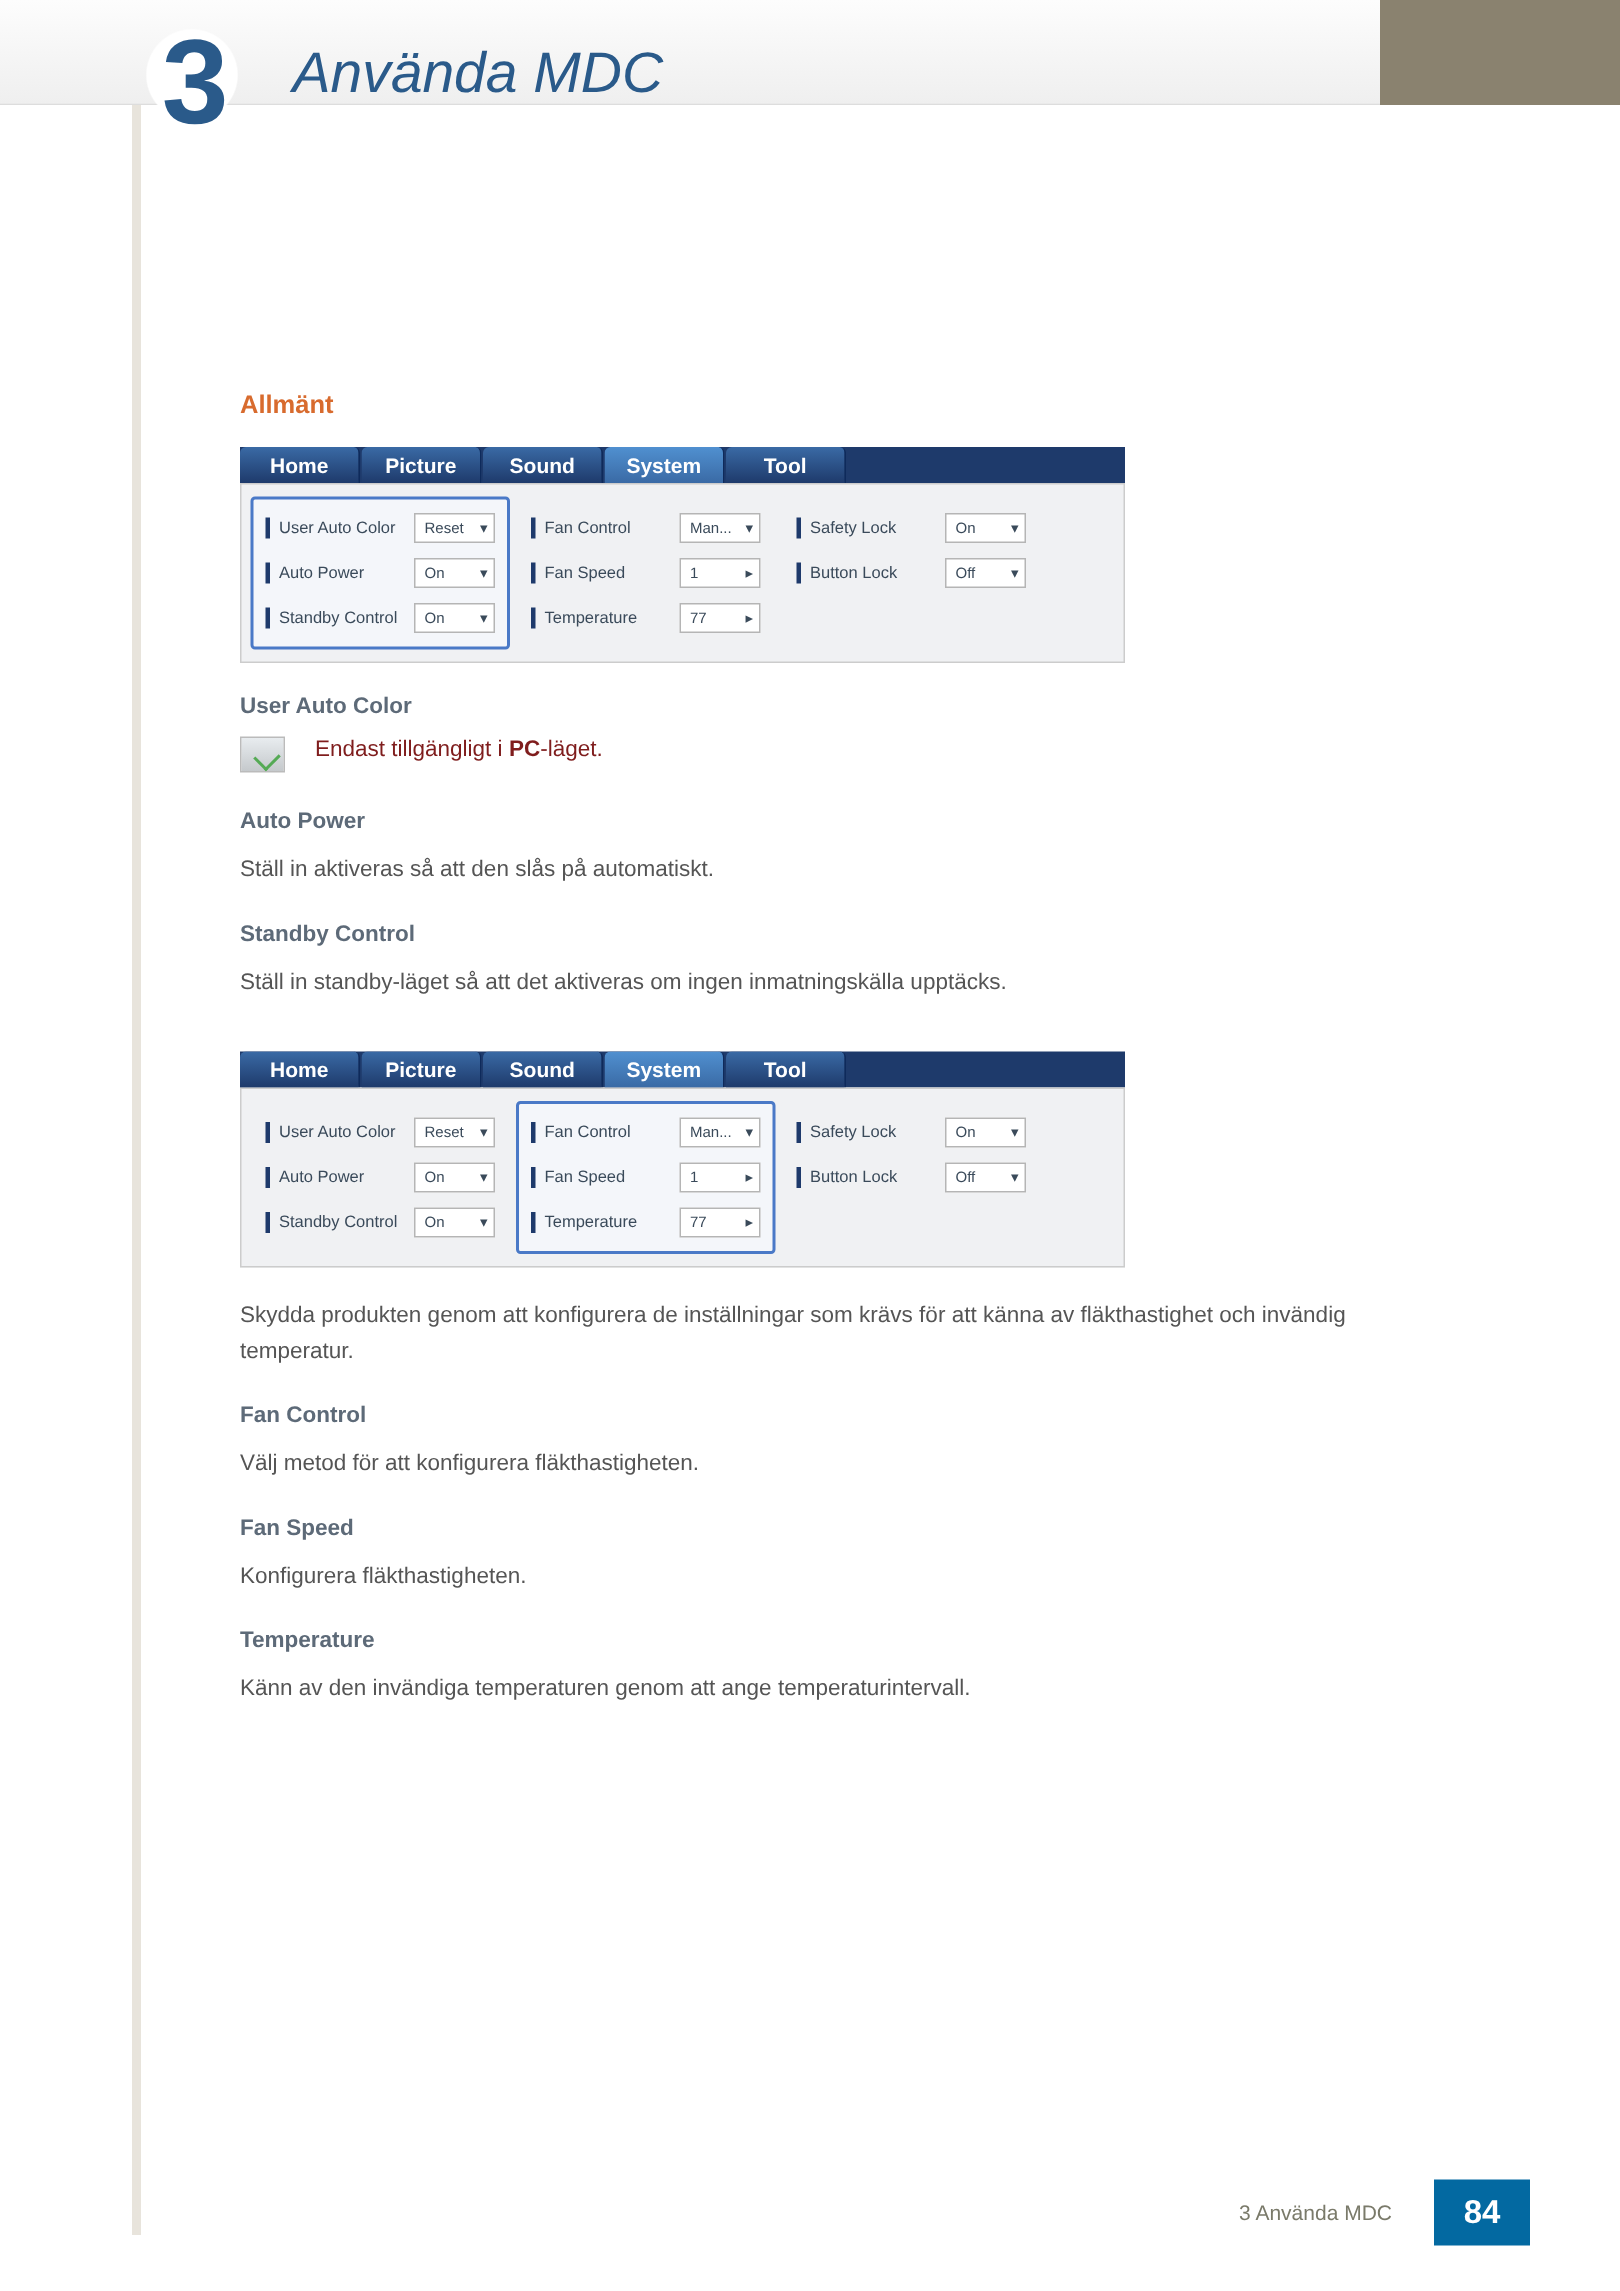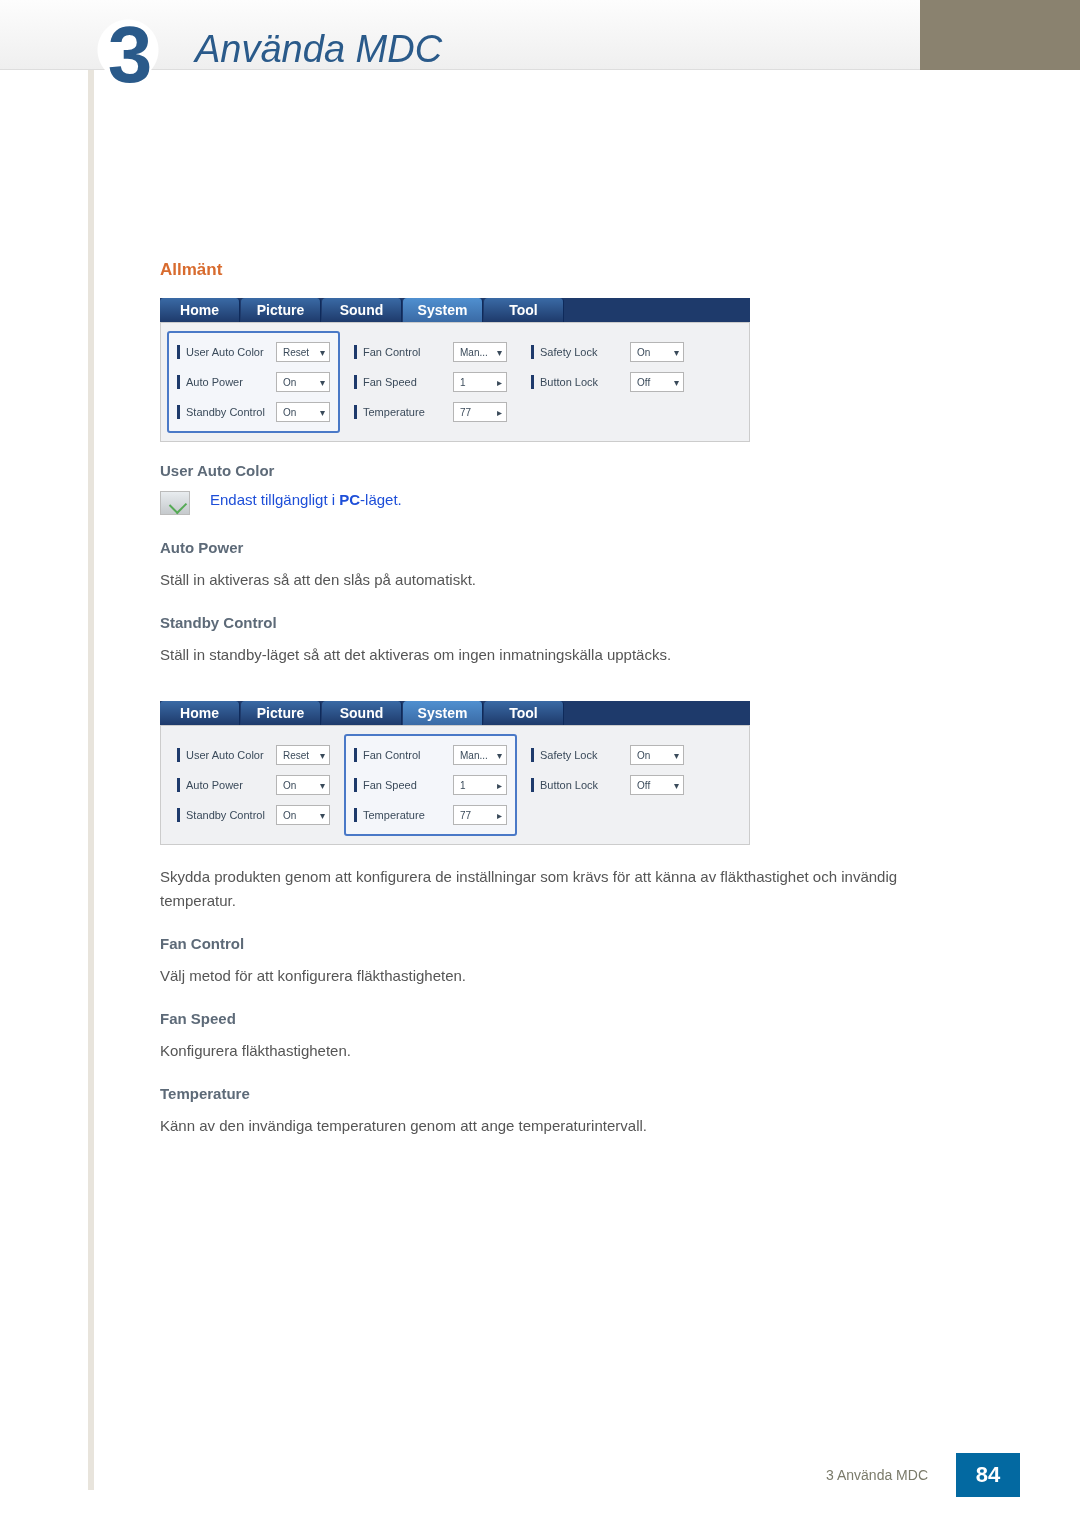--- a/index.html
+++ b/index.html
@@ -174,21 +174,21 @@
     content: "";
     position: absolute;
     right: 4px;
     bottom: 3px;
     width: 12px;
     height: 10px;
     border-left: 2px solid #5a5;
     border-bottom: 2px solid #5a5;
     transform: rotate(-45deg);
   }
-  .note-text { font-size: 15px; color: #1d4ed8; text-align: center; }
+  .note-text { font-size: 15px; color: #7f1d1d; text-align: center; }
   .note-text strong { font-weight: bold; }
   .footer {
     position: absolute;
     bottom: 30px;
     right: 60px;
     display: flex;
     align-items: center;
     gap: 28px;
   }
   .footer-text {

